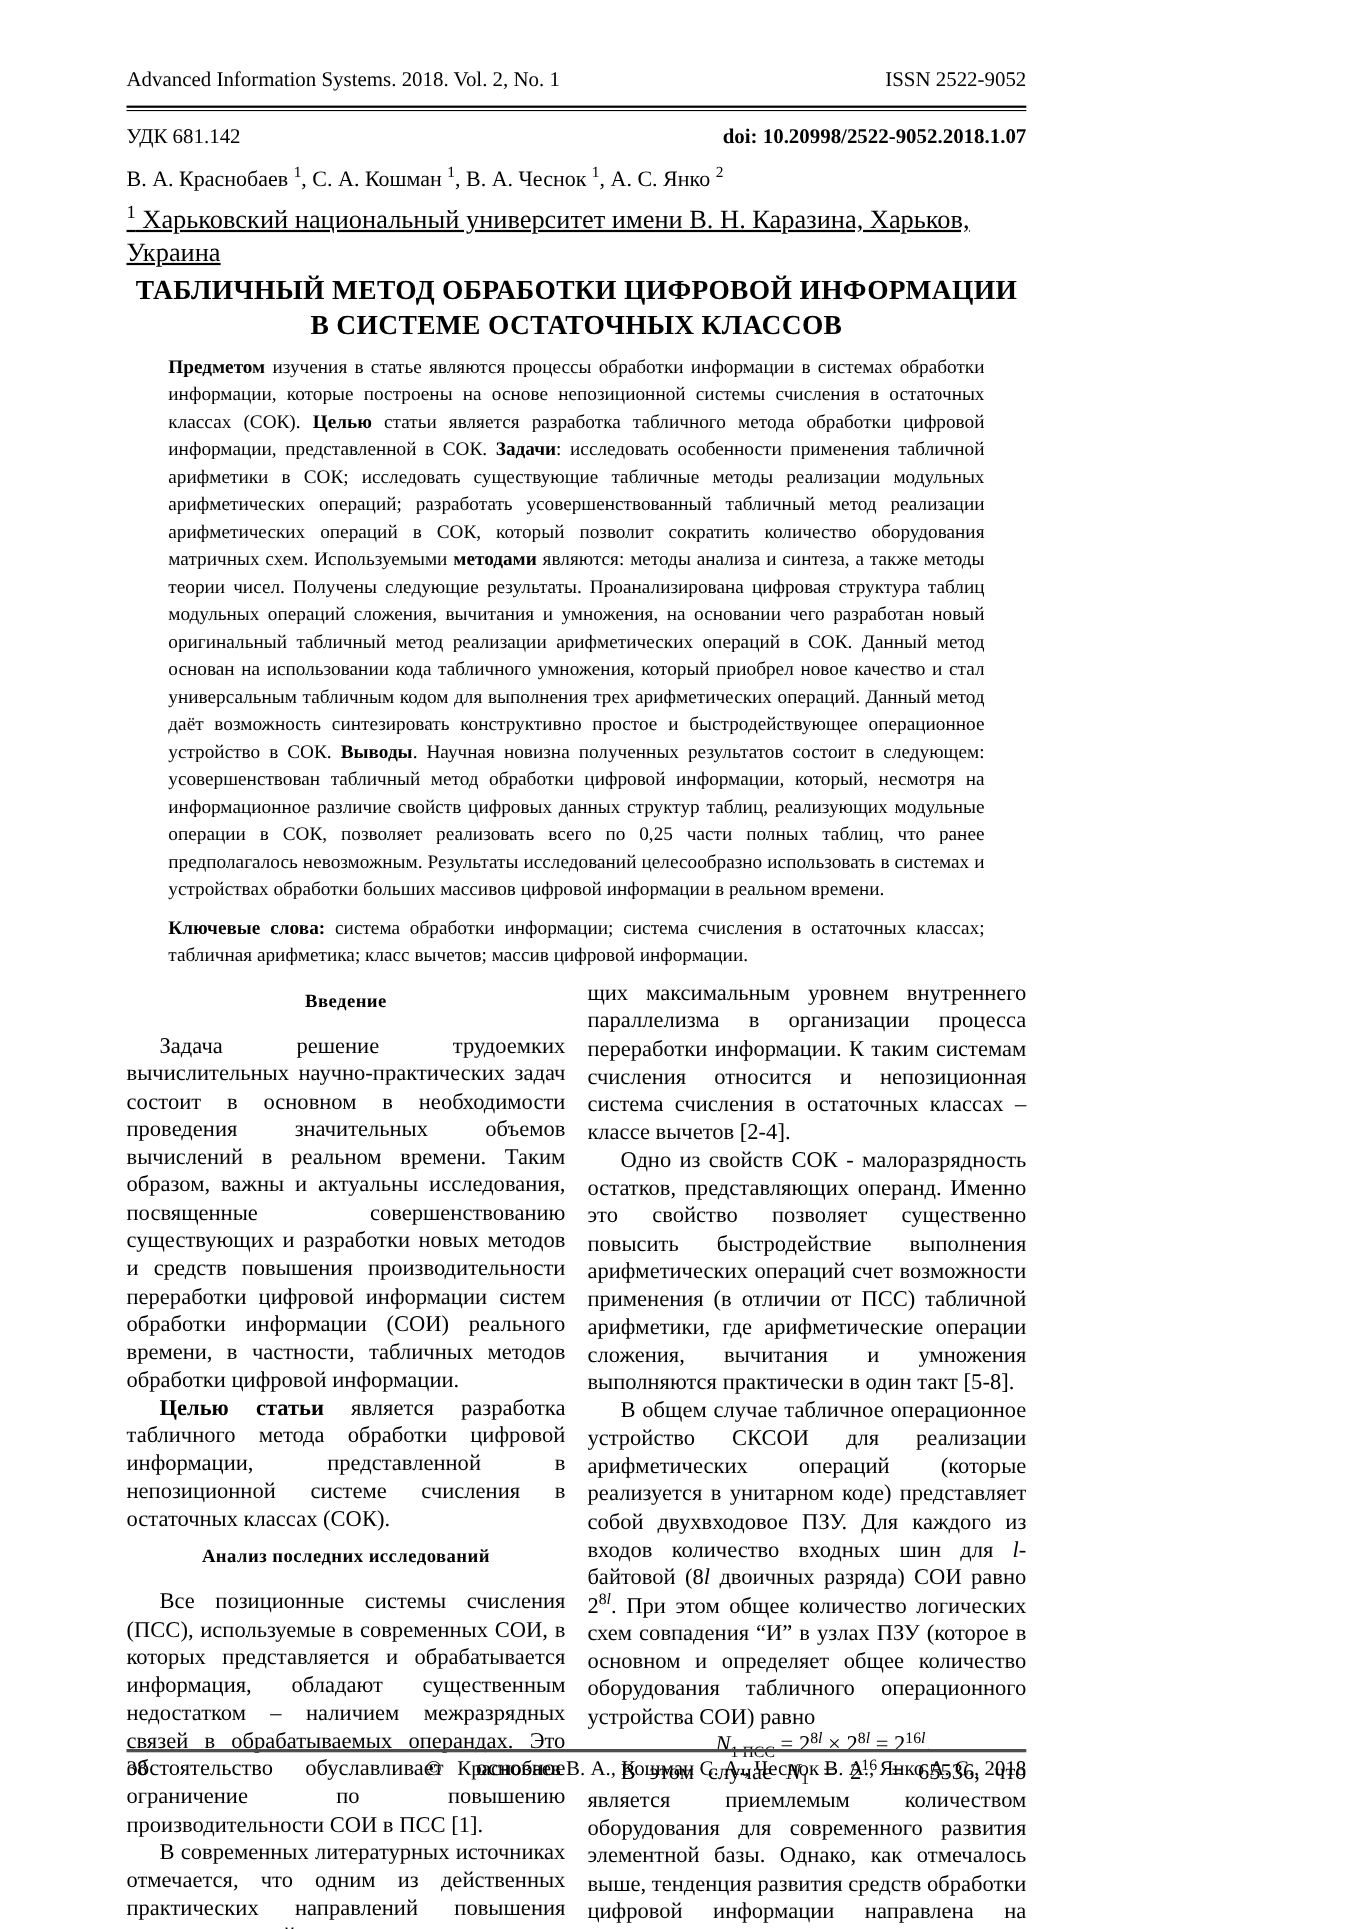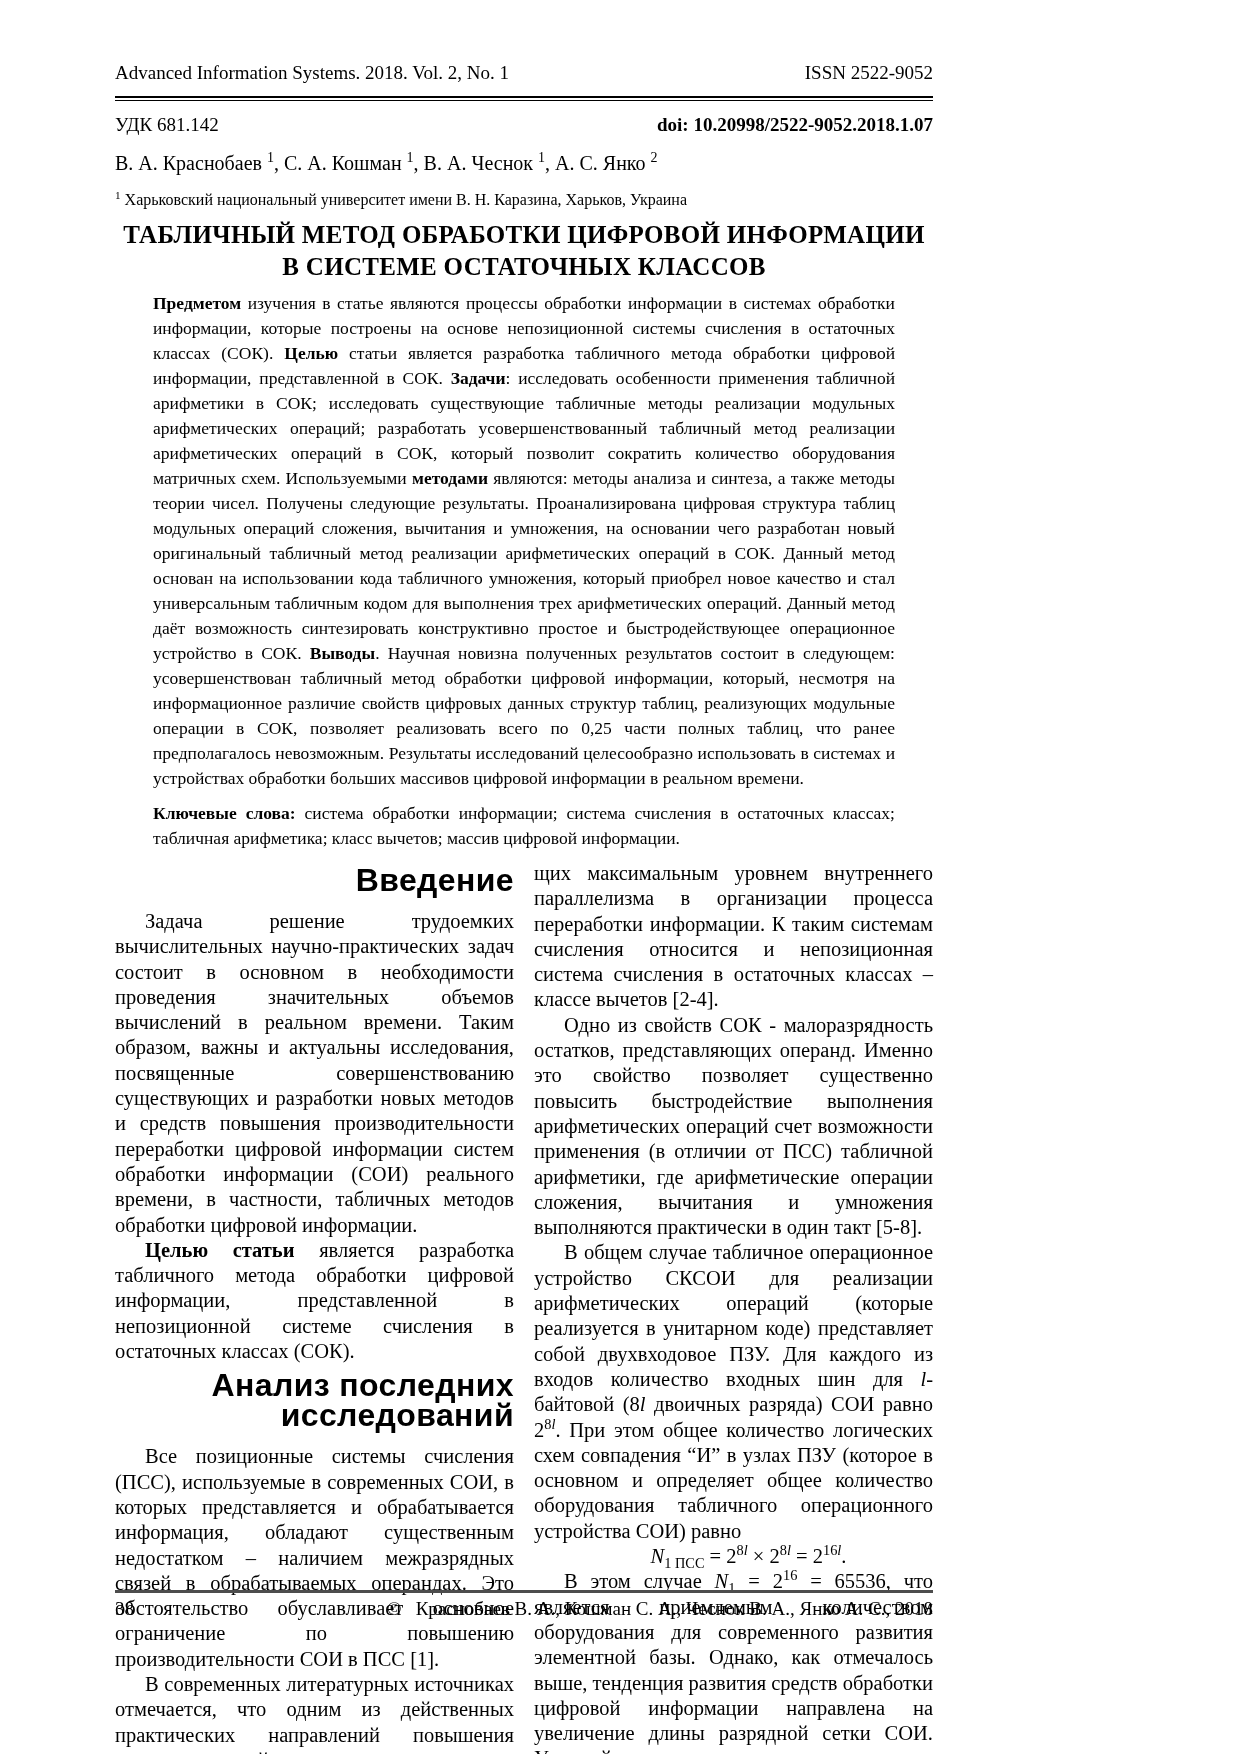--- a/index.html
+++ b/index.html
@@ -7,33 +7,33 @@
     width:1048px;height:1754px;box-sizing:border-box;position:relative;
     background:#fff;color:#000;
     padding:62px 115px 0 115px;
     font-family:"Liberation Serif","DejaVu Serif",serif;
   }
   .header-row{display:flex;justify-content:space-between;font-size:19px;line-height:22px;}
   .double-rule{margin-top:12px;height:2px;border-top:2px solid #000;border-bottom:1px solid #000;}
   .meta-row{display:flex;justify-content:space-between;margin-top:12px;font-size:19px;line-height:24px;}
   .doi{font-weight:bold;}
   .authors{margin-top:12px;font-size:20px;line-height:28px;}
-  .affiliations{margin-top:8px;font-size:16px;line-height:30px;}
+  .affiliations{margin-top:8px;font-size:24px;line-height:30px;text-decoration:underline;}
   .title{margin-top:4px;text-align:center;font-weight:bold;font-size:25px;line-height:32px;letter-spacing:0.3px;}
   .abstract{margin:8px 38px 0 38px;text-align:justify;font-size:17.5px;line-height:25px;}
   .keywords{margin:10px 38px 0 38px;text-align:justify;font-size:17.5px;line-height:25px;}
   .columns{display:flex;gap:20px;margin-top:10px;}
   .col{flex:1;min-width:0;text-align:justify;font-size:20.5px;line-height:25.3px;}
   .col p{margin:0;text-indent:30px;}
   .col p.no-indent{text-indent:0;}
   .col p.cont-end{text-align-last:justify;}
   .col-heading{
-    font-family:Liberation Sans, sans-serif;
-    font-weight:bold;font-size:32px;letter-spacing:0.4px;
-    text-align:right;text-indent:0;margin:6px 0 14px 0;line-height:30px;
+    font-family:Liberation Serif, serif;
+    font-weight:bold;font-size:17px;letter-spacing:0.4px;
+    text-align:center;text-indent:0;margin:6px 0 14px 0;line-height:30px;
   }
   .col-heading.first{margin-top:4px;}
   .formula{text-align:center;text-indent:0;margin:2px 0;}
   sup,sub{font-size:70%;line-height:0;}
   .footer{position:absolute;left:115px;right:115px;top:1590px;}
   .footer-rule{border-top:3px solid #4d4d4d;}
   .footer-row{display:flex;justify-content:space-between;margin-top:5px;font-size:19px;}
   .copyright{white-space:pre;}
 </style>
 </head>

